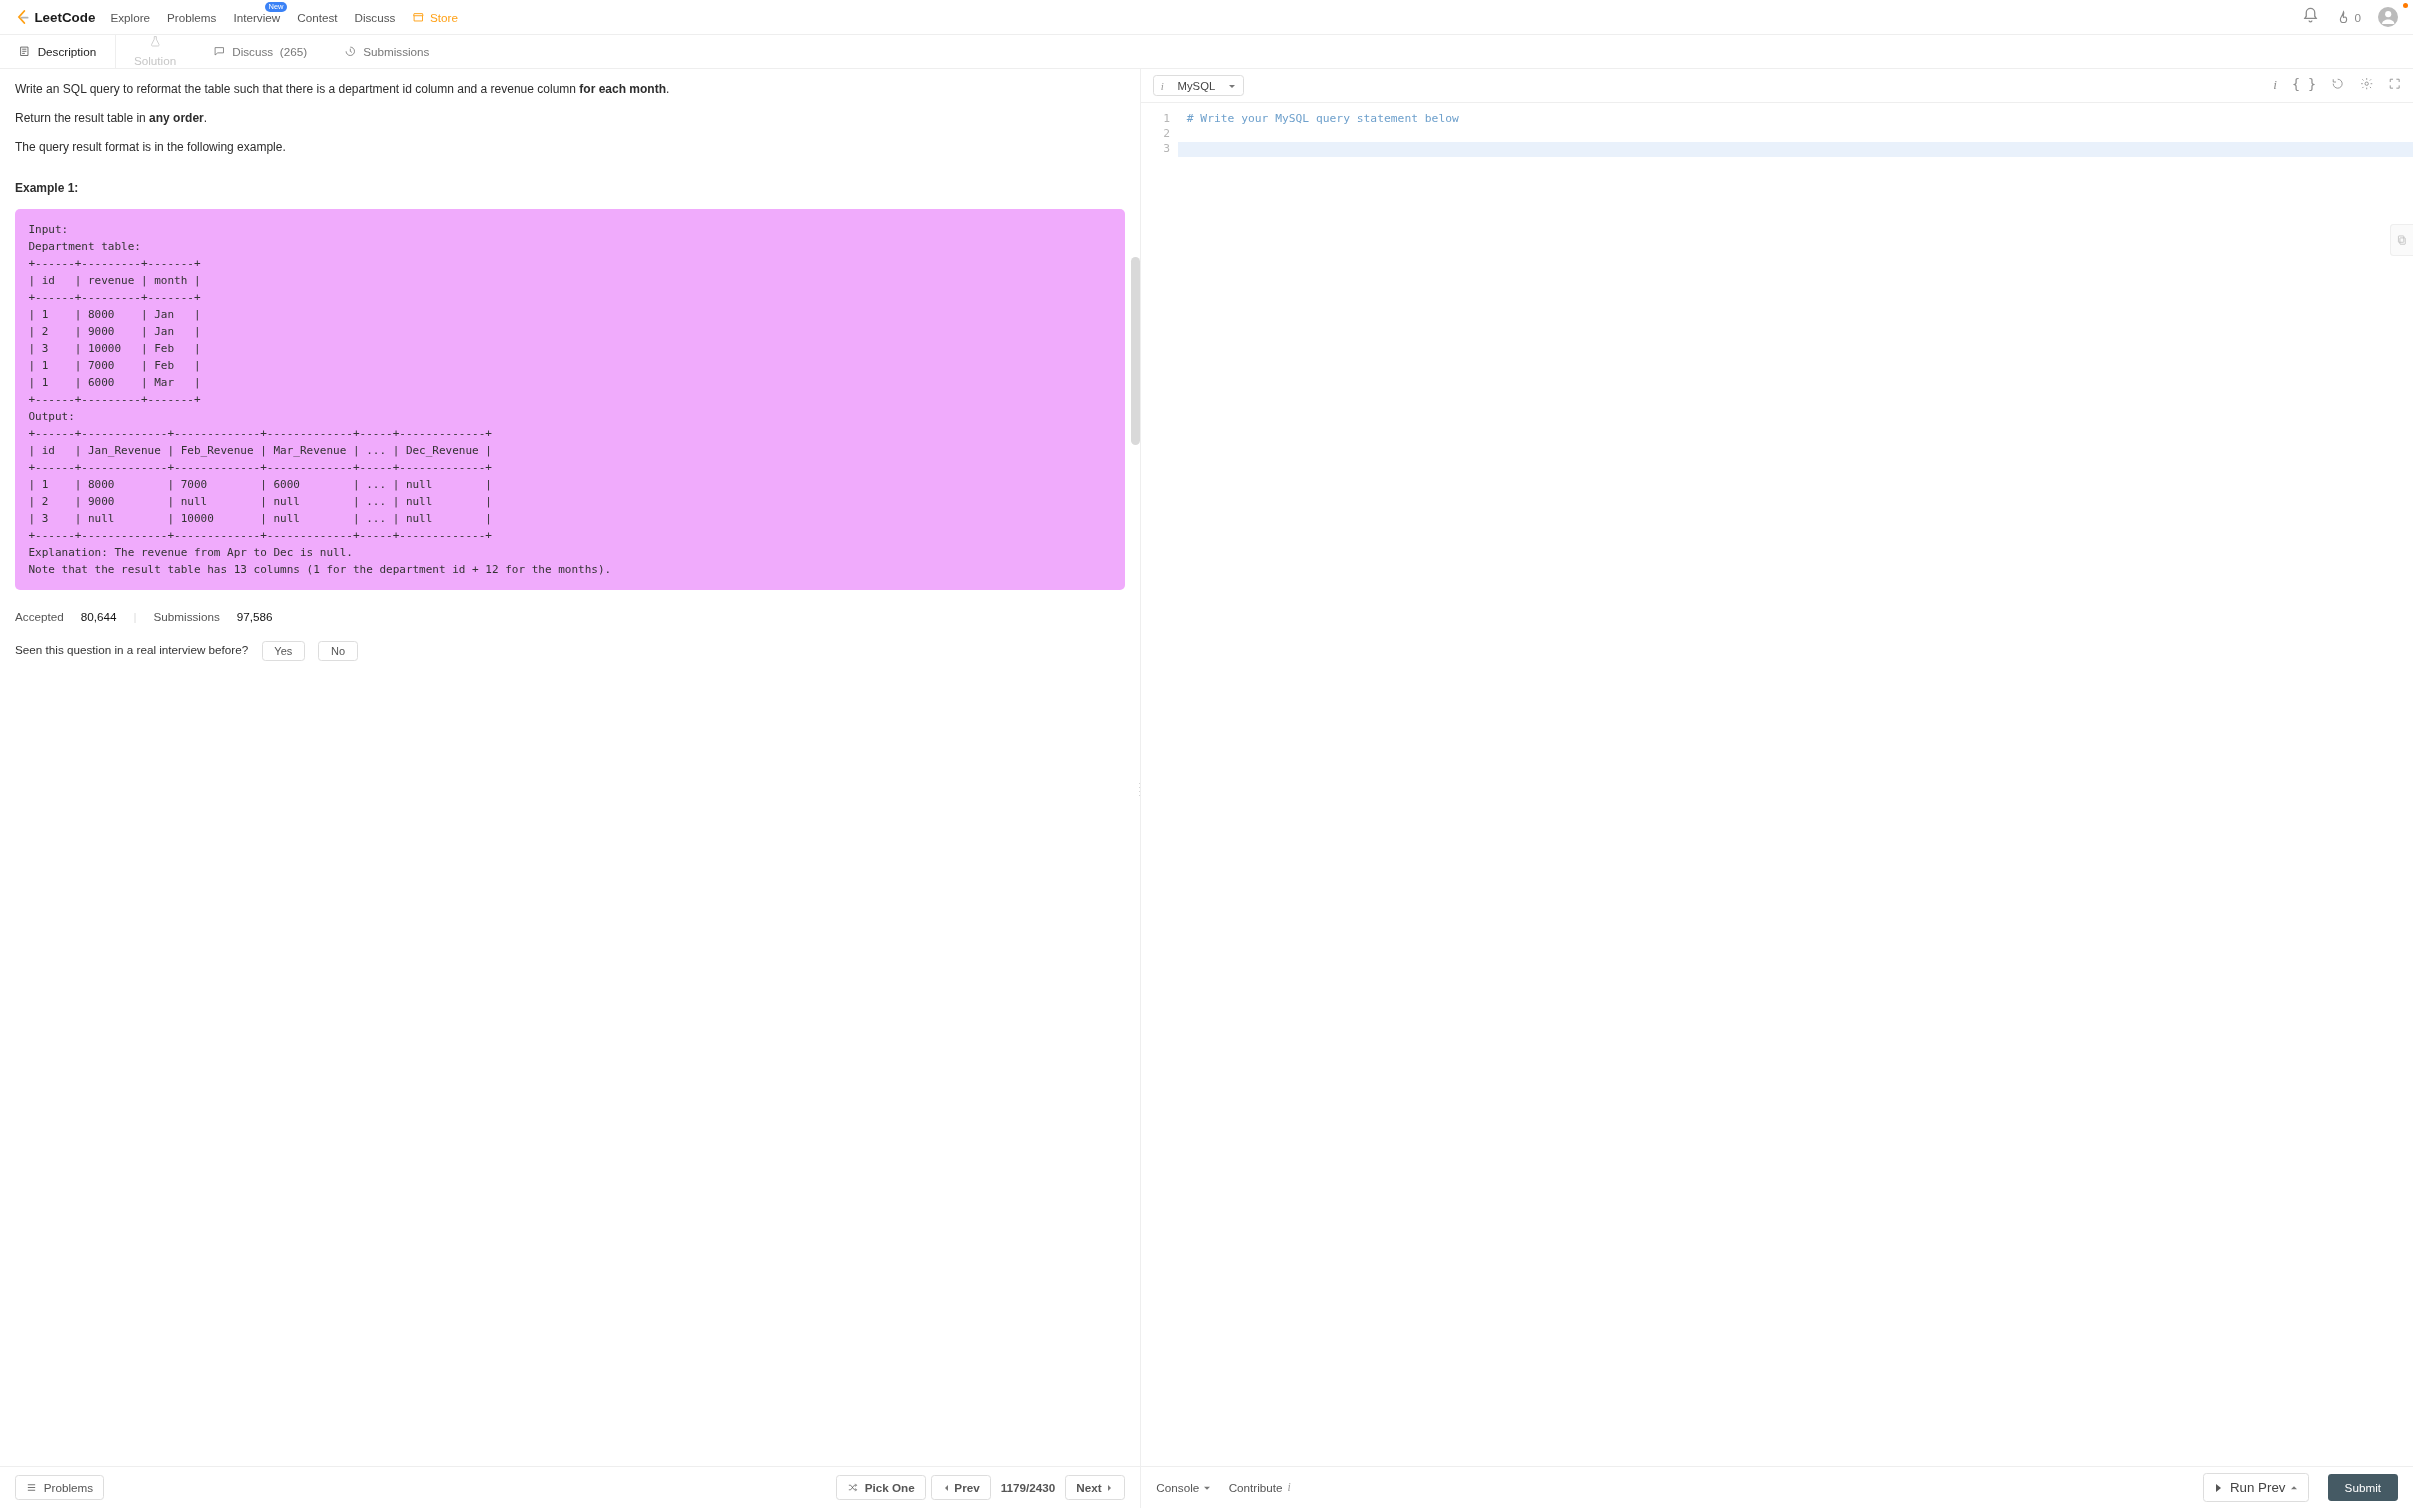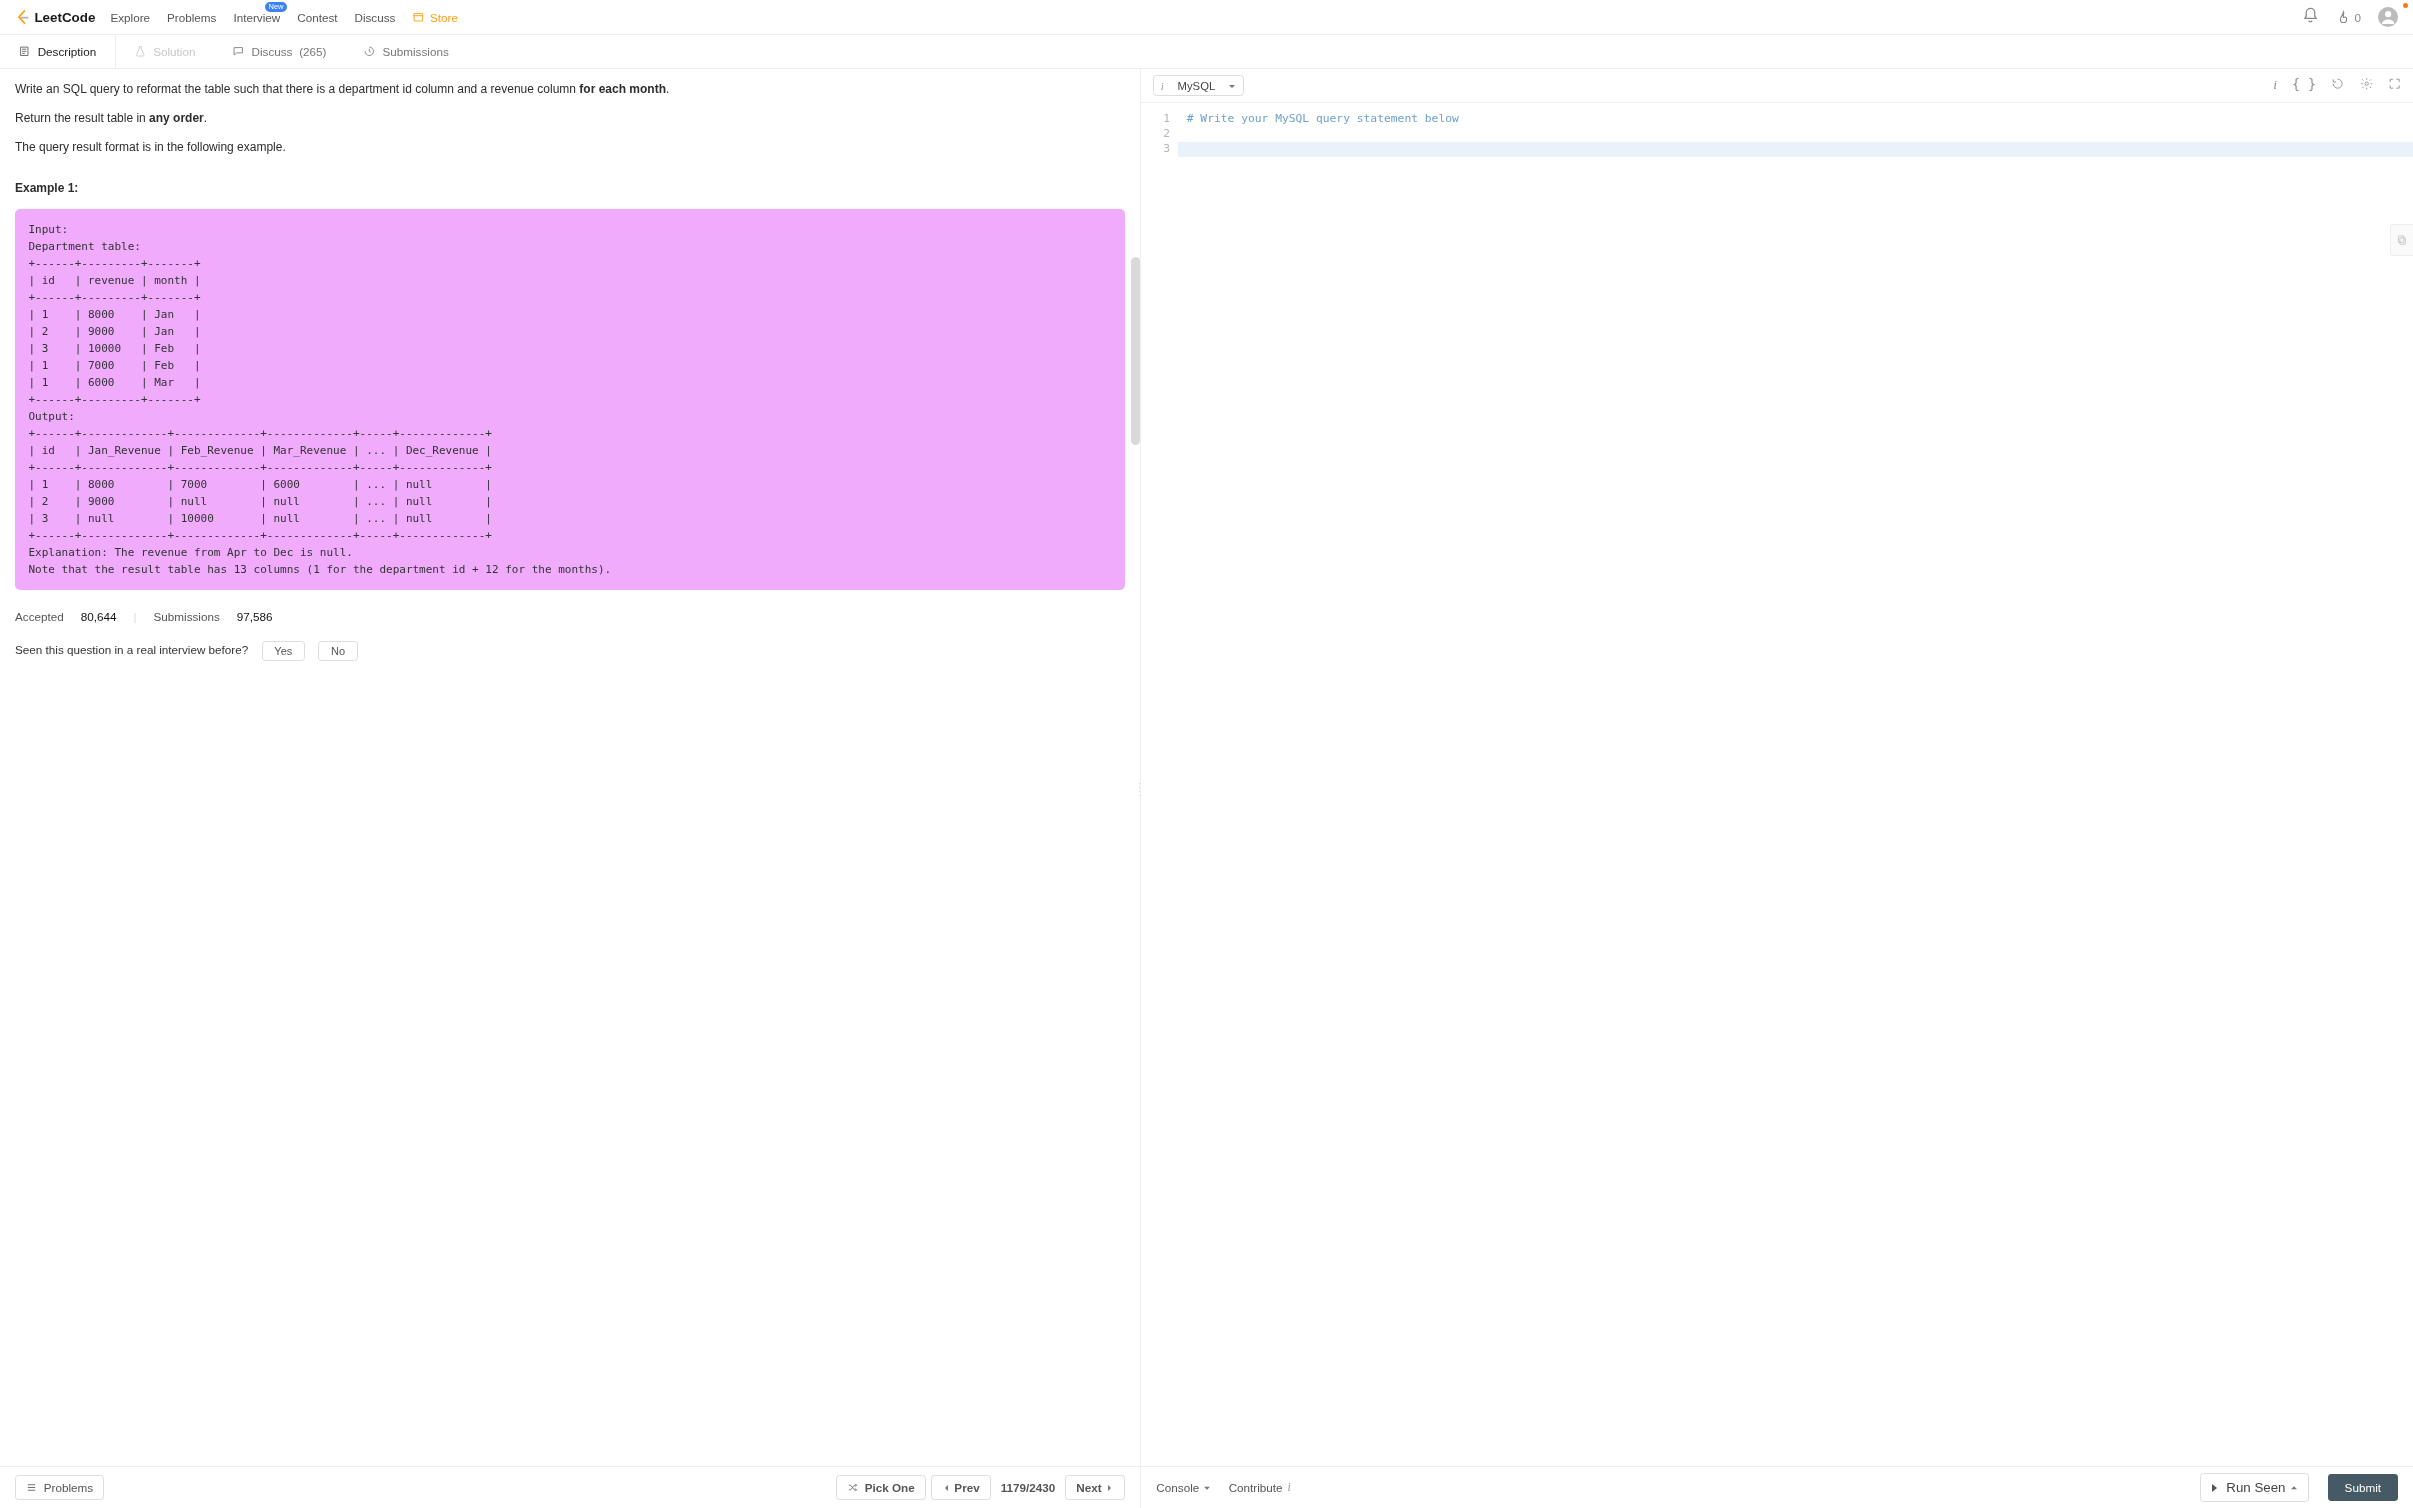--- a/index.html
+++ b/index.html
@@ -24,21 +24,21 @@
   .nav-right .fire { display:flex; align-items:center; gap:3.4px; font-size:11.7px; }
   .nav-right .avatar { width:20px; height:20px; border-radius:50%; background:#bbb; display:flex; align-items:center; justify-content:center;}
   .nav-right .avatar svg { width:18.4px; height:18.4px; fill:#fff; }
   .orange-dot { position:absolute; top:3.4px; right:5px; width:5px; height:5px; background:#ff7a00; border-radius:50%; }
 
   
   .tabs { display:flex; border-bottom:0.8px solid #eee; height:34px; font-size:11.7px; align-items:stretch;}
   .tab { display:flex; align-items:center; gap:6.7px; padding:0 18.4px; color:#777; cursor:pointer; }
   .tab svg { width:12.6px; height:12.6px; fill:currentColor; }
   .tab.active { color:#222; background:#fff; border-right:0.8px solid #eee;}
-  .tab.disabled { color:#c7c7c7; }
+  .tab.disabled { color:#c7c7c7;flex-direction:column; }
   
   
   .main { flex:1; display:flex; min-height:0; }
   .left-pane { width:47.3%; border-right:0.8px solid #eee; display:flex; flex-direction:column; }
   .right-pane { flex:1; display:flex; flex-direction:column; position:relative;}
   
   
   .problem-body {
     flex:1; overflow-y:auto; padding:11.7px 15px 0 15px; font-size:12px; line-height:1.45;
     color:#2d2d2d;
@@ -319,20 +319,20 @@
         <span>Console</span>
         <span class="caret-down"></span>
       </div>
       <div class="contrib-lbl">
         <span>Contribute</span>
         <span class="i">i</span>
       </div>
       <div class="rf-spacer"></div>
       <button class="btn-outline">
         <span class="play"></span>
-        <span>Run Seen</span>
+        <span>Run Prev</span>
         <span class="caret-up"></span>
       </button>
       <button class="btn-submit">Submit</button>
     </div>
   </div>
 </div>
 
 
 </body></html>

